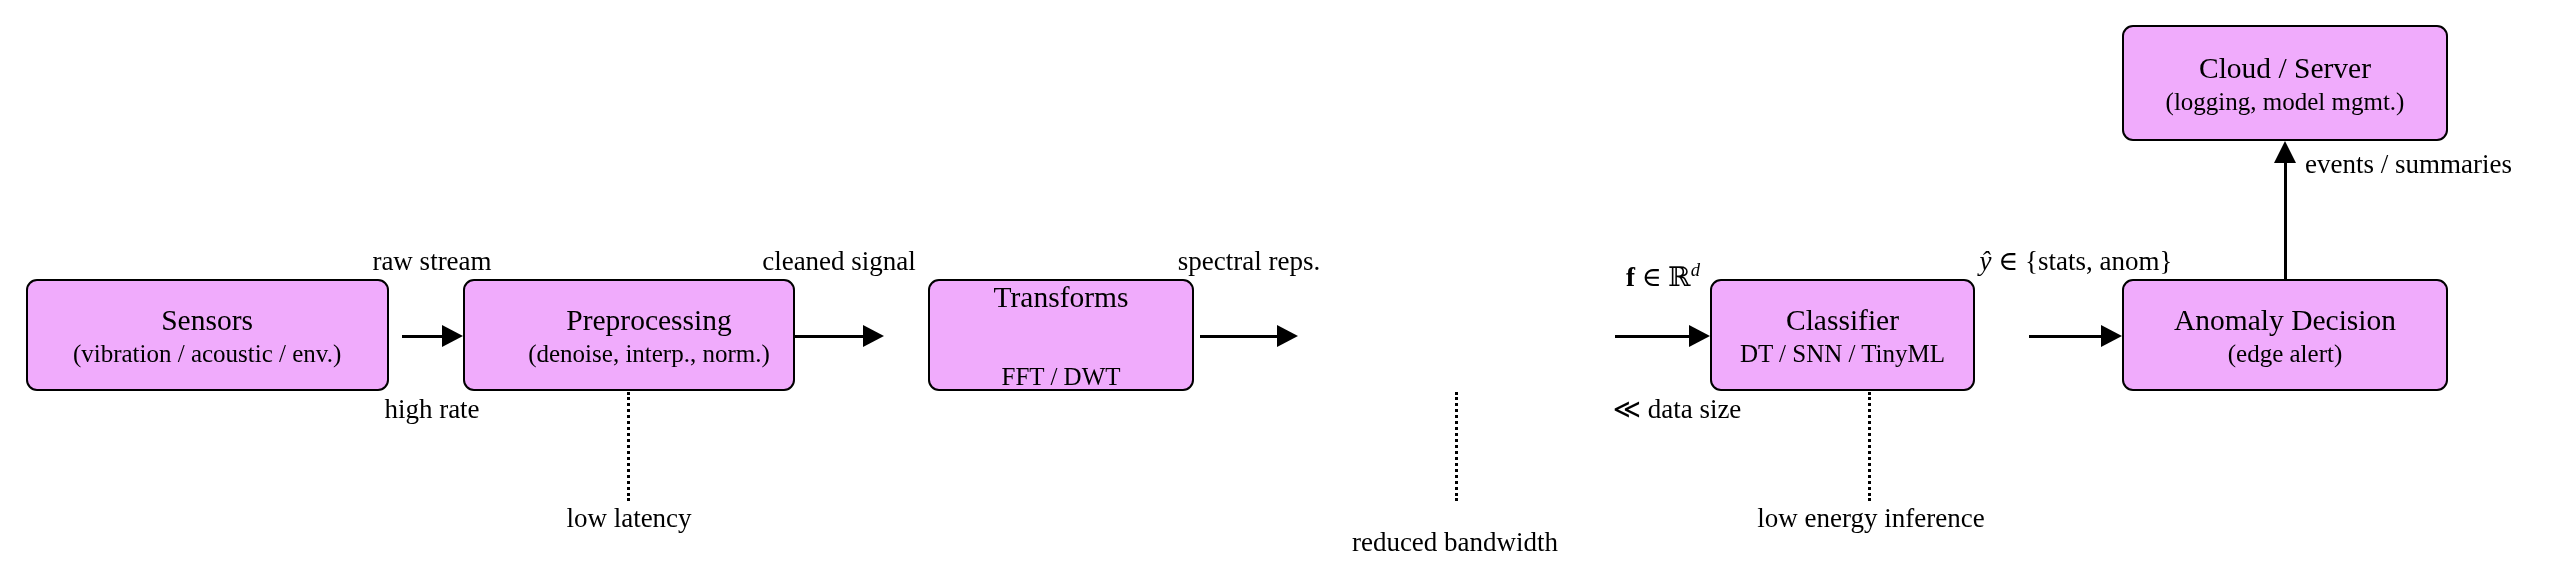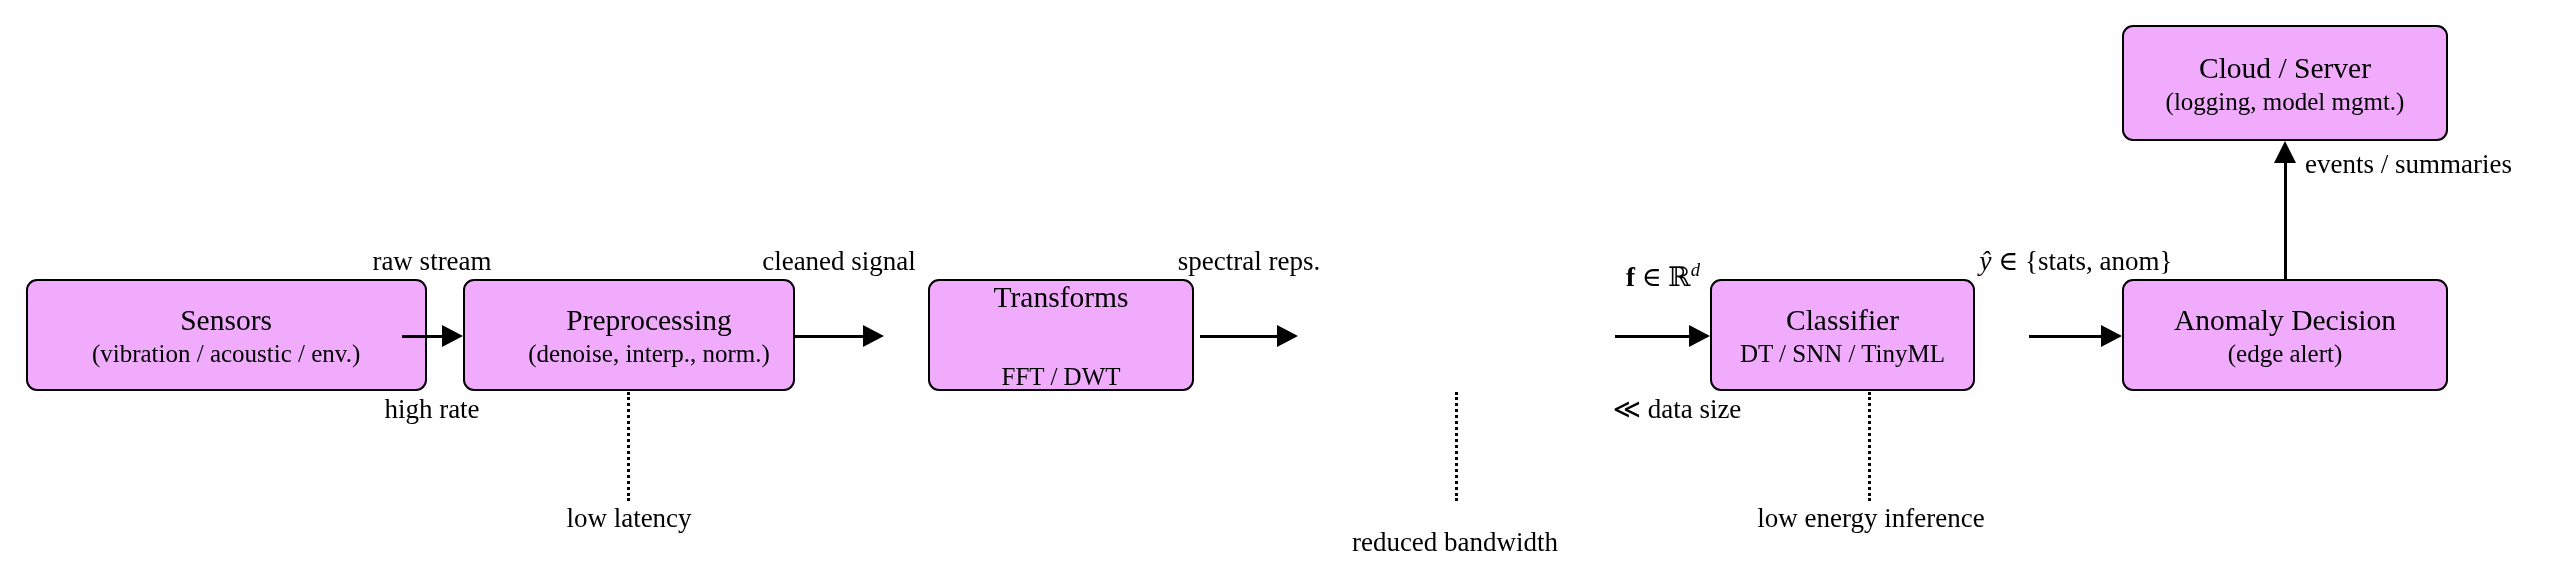--- a/index.html
+++ b/index.html
@@ -123,21 +123,21 @@
     font-style: italic;
     vertical-align: super;
     line-height: 0;
   }
 </style>
 </head>
 <body>
 
 <div id="canvas">
 
-  <div class="node" style="left:25.6px; width:401px;">
+  <div class="node" style="left:25.6px; width:363px;">
     <div class="title">Sensors</div>
     <div class="subtitle">(vibration / acoustic / env.)</div>
   </div>
 
   <div class="node" style="left:463px; width:332px;padding-left:40px;">
     <div class="title">Preprocessing</div>
     <div class="subtitle">(denoise, interp., norm.)</div>
   </div>
 
   <div class="node" style="left:928px; width:266px;gap:46px;">

